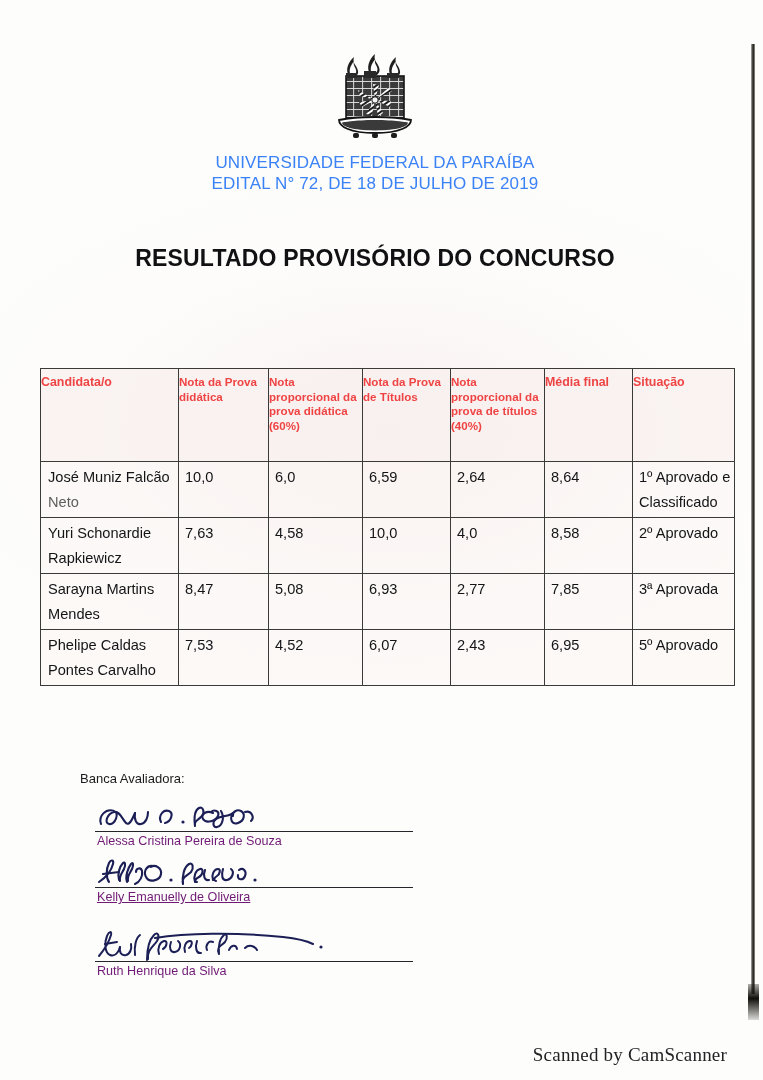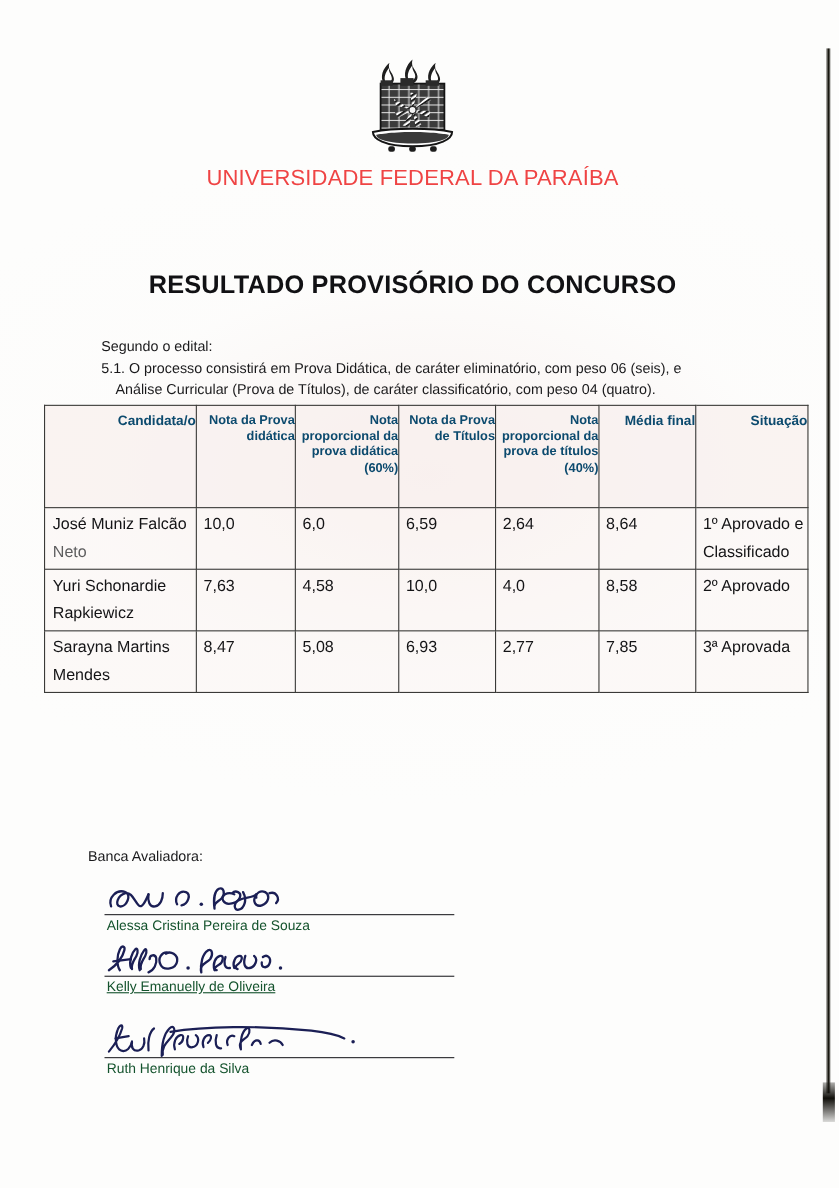--- a/index.html
+++ b/index.html
@@ -69,23 +69,23 @@
   
   #heading {
     position: absolute;
     left: 0;
     top: 152px;
     width: 750px;
     text-align: center;
     line-height: 21px;
   }
   #heading .hline {
-    font-size: 20px;
+    font-size: 17px;
     letter-spacing: 0.15px;
-    color: #ef4444;
+    color: #3b82f6;
     white-space: nowrap;
   }
   #doc-title {
     position: absolute;
     left: 0;
     top: 245px;
     width: 750px;
     text-align: center;
     font-size: 23px;
     font-weight: bold;
@@ -121,23 +121,23 @@
   #result-table td {
     border: 1px solid #3a3a38;
     vertical-align: top;
     padding: 0;
   }
   #result-table thead th {
     height: 86px;
     font-size: 11.6px;
     font-weight: bold;
     line-height: 14.6px;
-    text-align: right;
+    text-align: left;
     padding-top: 6px;
-    color: #0c4a6e;
+    color: #ef4444;
     background: rgba(247,238,236,0.55);
     font-family: "Liberation Sans", sans-serif;
   }
   #result-table thead th.wide-head {
     font-size: 12.4px;
   }
   #result-table tbody td {
     height: 52px;
     font-family: Liberation Sans, sans-serif;
     font-size: 14.6px;
@@ -172,21 +172,21 @@
     position: absolute;
     left: 0;
     width: 318px;
     height: 1px;
     background: #26262a;
   }
   .sig-block .sig-name {
     position: absolute;
     left: 2px;
     font-size: 12.6px;
-    color: #14532d;
+    color: #701a75;
     white-space: nowrap;
   }
   .sig-ink {
     position: absolute;
     left: 0;
     overflow: visible;
     pointer-events: none;
   }
 
   #sig1 { top: 800px; height: 58px; }
@@ -270,29 +270,25 @@
 
         <rect x="22" y="87" width="6" height="5" rx="2" fill="#1d1d1d"></rect>
         <rect x="41" y="87" width="6" height="5" rx="2" fill="#1d1d1d"></rect>
         <rect x="60" y="87" width="6" height="5" rx="2" fill="#1d1d1d"></rect>
       </svg>
     </span>
   </div>
 
   <div id="heading">
     <div class="hline">UNIVERSIDADE FEDERAL DA PARAÍBA</div>
+    <div class="hline">EDITAL N° 72, DE 18 DE JULHO DE 2019</div>
   </div>
 
   <div id="doc-title">RESULTADO PROVISÓRIO DO CONCURSO</div>
 
-  <div id="intro">
-    <span class="p-line p-indent">Segundo o edital:</span>
-    <span class="p-line p-indent">5.1. O processo consistirá em Prova Didática, de caráter eliminatório, com peso 06 (seis), e</span>
-    <span class="p-line p-hang">Análise Curricular (Prova de Títulos), de caráter classificatório, com peso 04 (quatro).</span>
-  </div>
 
   <table id="result-table">
     <colgroup>
       <col class="c-name">
         <col class="c-nd">
         <col class="c-np">
         <col class="c-nt">
       <col class="c-ntp">
         <col class="c-mf">
         <col class="c-sit">
@@ -350,20 +346,34 @@
         <td>5,08</td>
         <td>6,93</td>
         <td>2,77</td>
         <td>7,85</td>
         <td>
           <span class="cell-line ord">3ª Aprovada</span>
         </td>
       </tr>
 
 
+      <tr>
+        <td class="name-cell">
+          <span class="cell-line">Phelipe Caldas</span>
+          <span class="cell-line">Pontes Carvalho</span>
+        </td>
+        <td>7,53</td>
+        <td>4,52</td>
+        <td>6,07</td>
+        <td>2,43</td>
+        <td>6,95</td>
+        <td>
+          <span class="cell-line ord">5º Aprovado</span>
+        </td>
+      </tr>
     </tbody>
   </table>
 
   <div id="banca-label">Banca Avaliadora:</div>
 
   <div id="sig1" class="sig-block">
     <span class="sig-ink">
       <svg width="260" height="34" viewBox="0 0 260 34" aria-hidden="true">
         <g fill="none" stroke="#1b1f55" stroke-width="2.1" stroke-linecap="round" stroke-linejoin="round">
           <path d="M6 24 C3 16 11 8 19 11 C25 13 20 25 14 24 C9 23 12 14 19 12 C25 11 27 19 31 23 C34 26 37 20 40 13"></path>
@@ -426,14 +436,15 @@
           <path d="M150 18 C154 14 160 16 162 20"></path>
           <path d="M60 8 C90 3 140 2 188 7 C206 9 214 12 218 14"></path>
           <circle cx="226" cy="17" r="1.6" fill="#1b1f55" stroke="none"></circle>
         </g>
       </svg>
     </span>
     <span class="sig-rule"></span>
     <span class="sig-name">Ruth Henrique da Silva</span>
   </div>
 
+  <div id="camscanner">Scanned by CamScanner</div>
 
 </div>
 
 </body></html>

